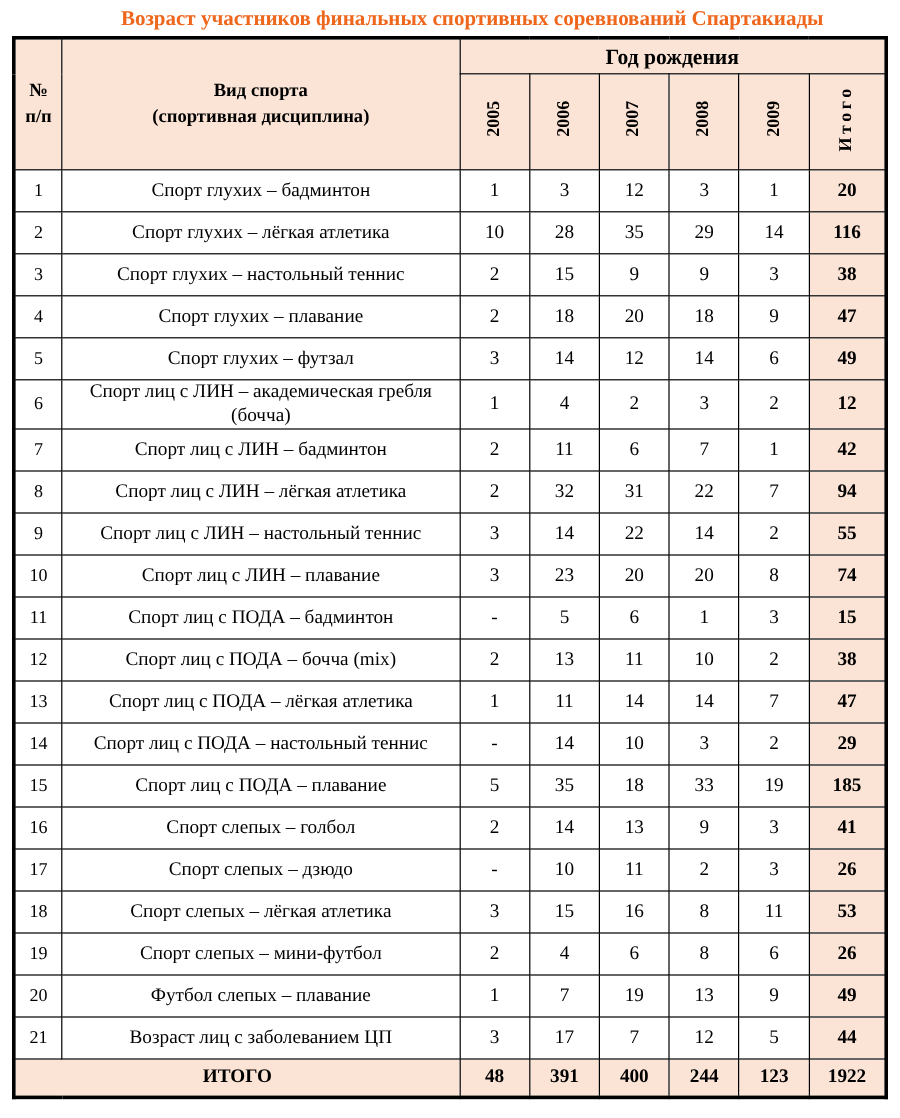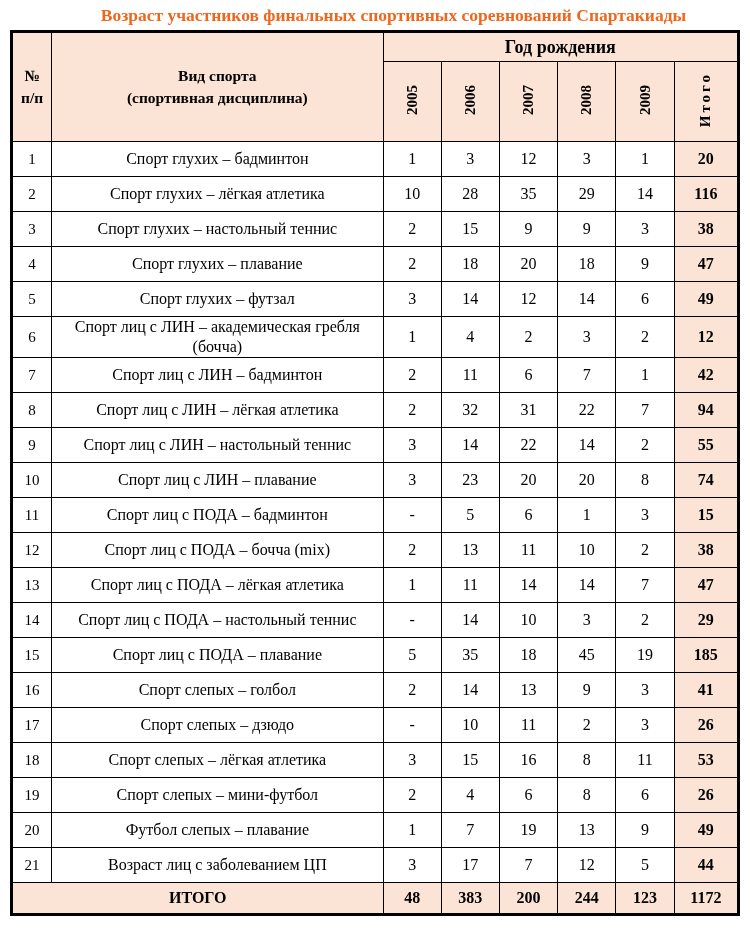--- a/index.html
+++ b/index.html
@@ -298,21 +298,21 @@
       <td class="c-val">2</td>
       <td class="c-total">29</td>
     </tr>
 
     <tr>
       <td class="c-num">15</td>
       <td class="c-sport">Спорт лиц с ПОДА – плавание</td>
       <td class="c-val">5</td>
       <td class="c-val">35</td>
       <td class="c-val">18</td>
-      <td class="c-val">45</td>
+      <td class="c-val">33</td>
       <td class="c-val">19</td>
       <td class="c-total">185</td>
     </tr>
 
     <tr>
       <td class="c-num">16</td>
       <td class="c-sport">Спорт слепых – голбол</td>
       <td class="c-val">2</td>
       <td class="c-val">14</td>
       <td class="c-val">13</td>
@@ -374,22 +374,22 @@
       <td class="c-val">12</td>
       <td class="c-val">5</td>
       <td class="c-total">44</td>
     </tr>
   </tbody>
 
     <tfoot>
       <tr>
         <td colspan="2">ИТОГО</td>
         <td>48</td>
-        <td>383</td>
-        <td>200</td>
+        <td>391</td>
+        <td>400</td>
         <td>244</td>
         <td>123</td>
-        <td>1172</td>
+        <td>1922</td>
       </tr>
     </tfoot>
   </table>
 
 </div>
 
 </body></html>

